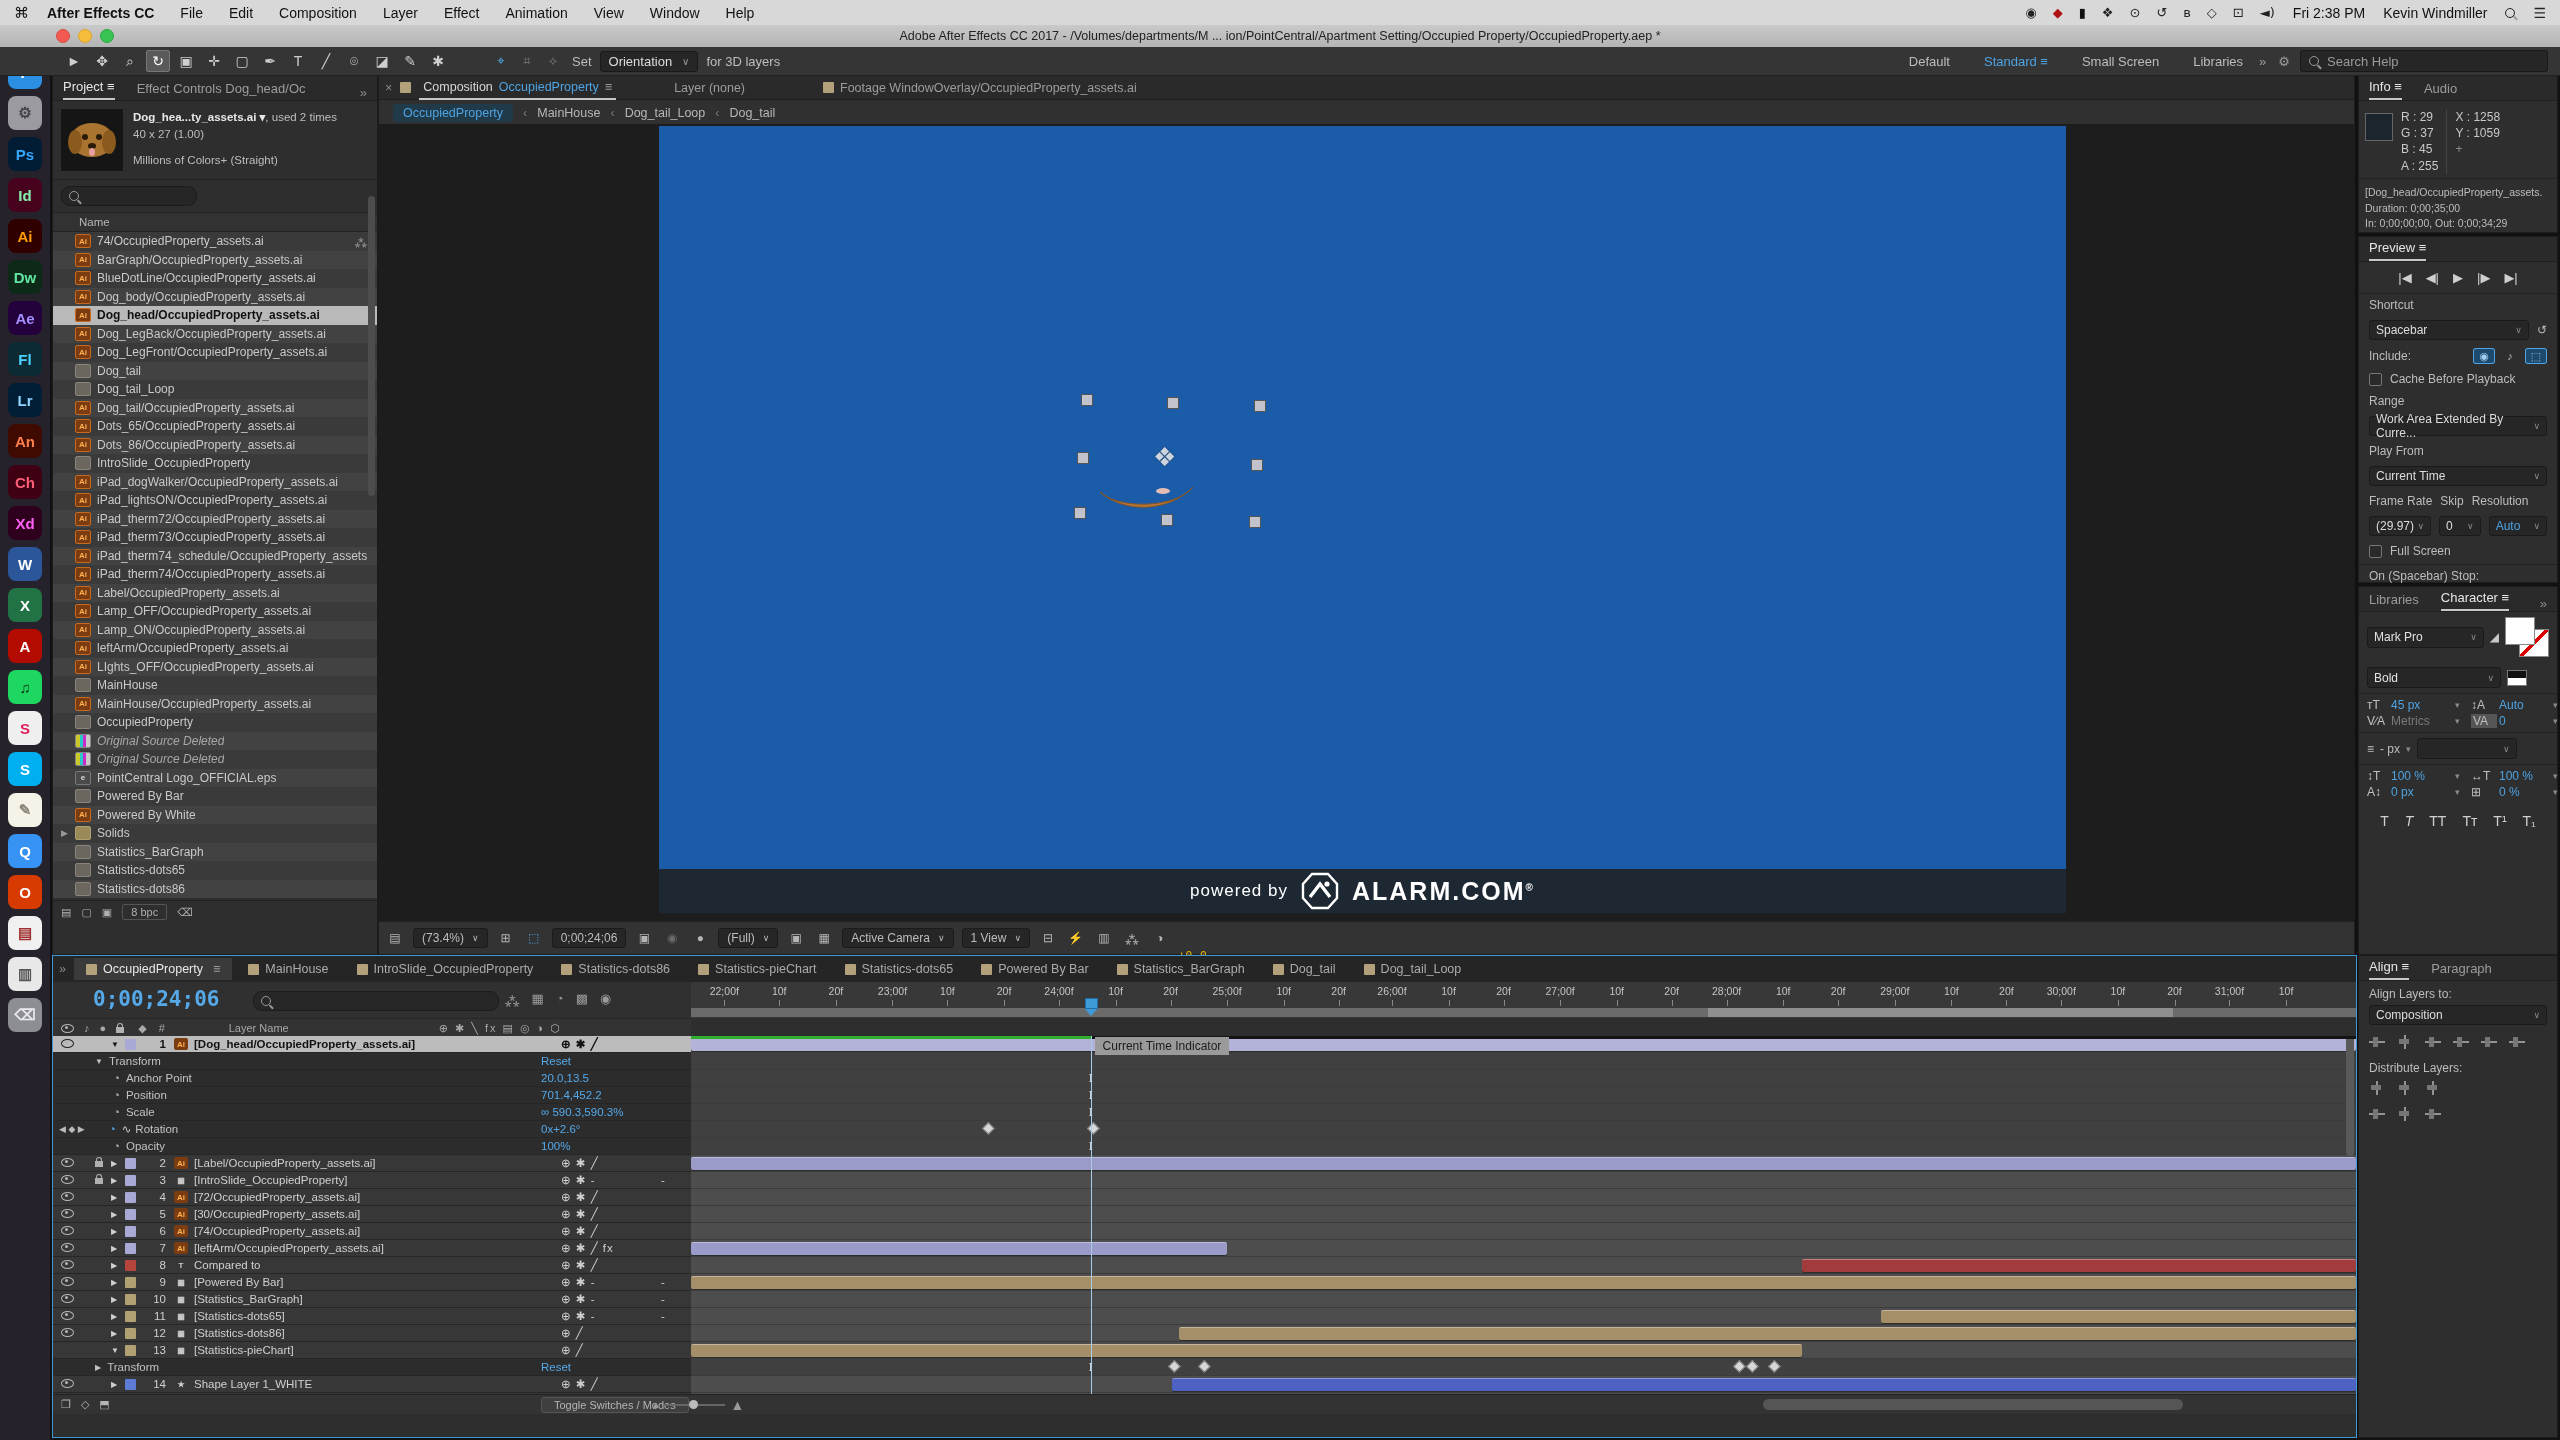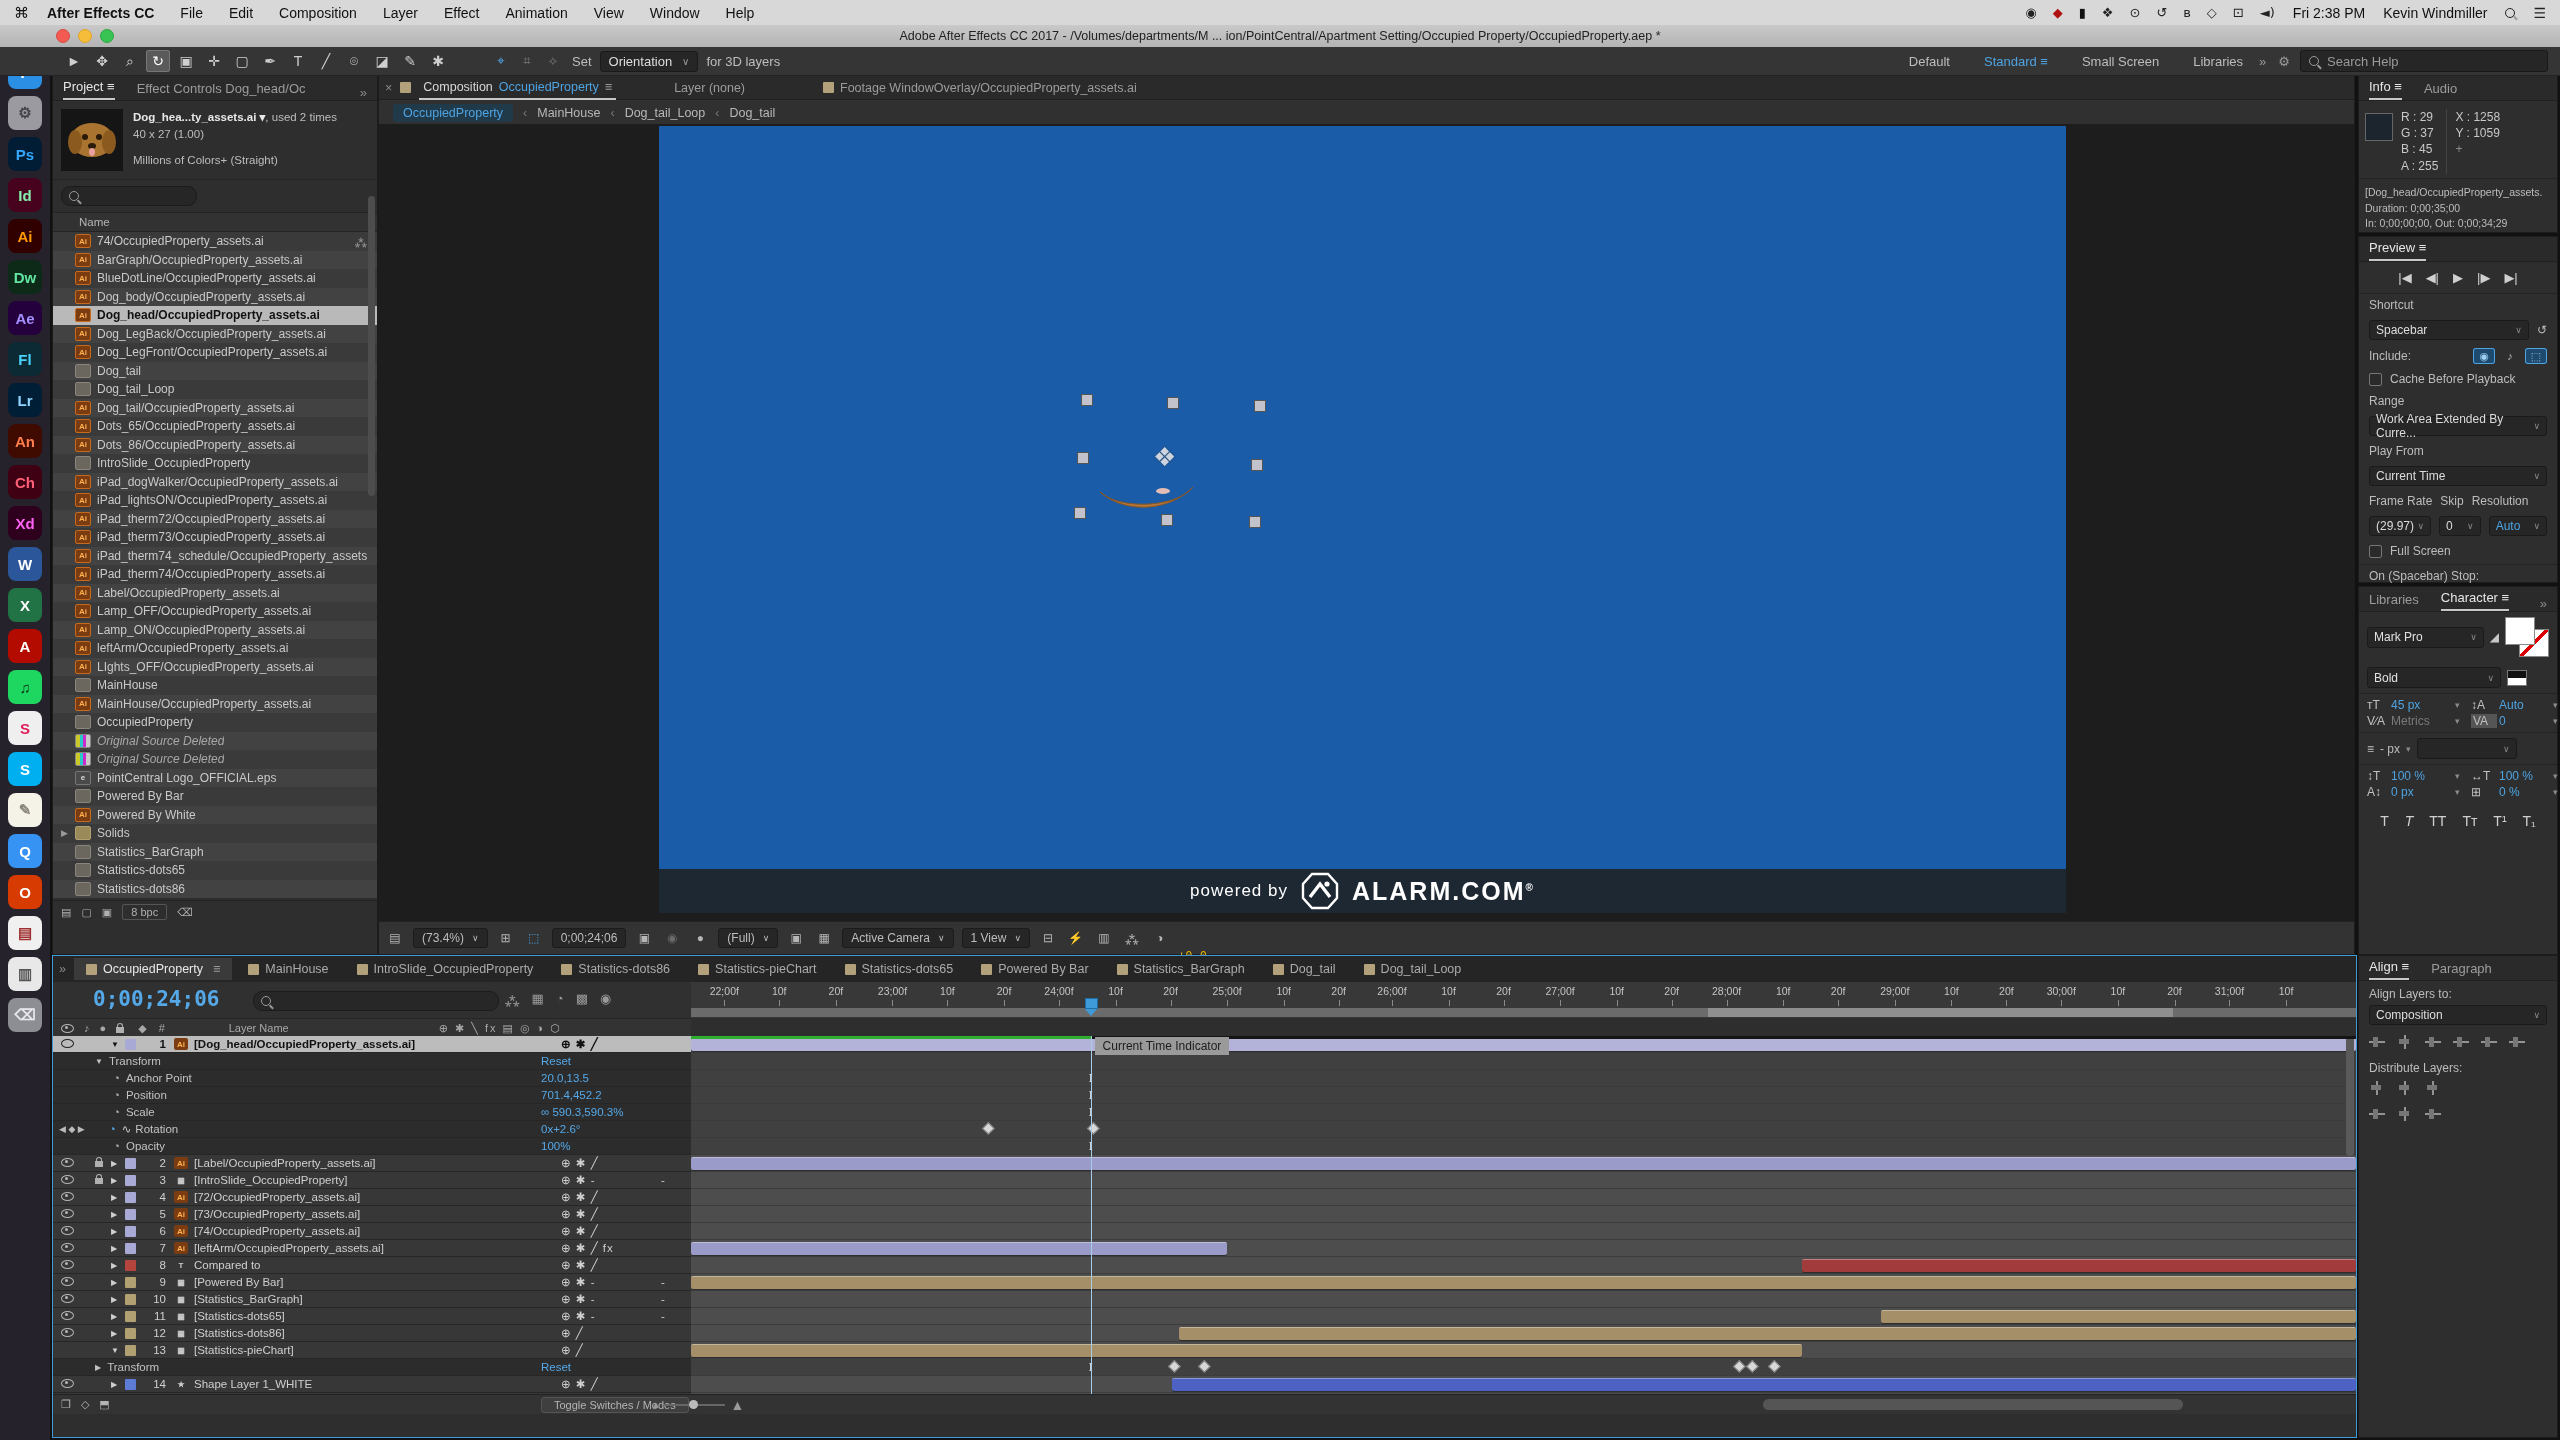--- a/index.html
+++ b/index.html
@@ -983,21 +983,21 @@
         <span class="cell" style="width: 30px;"></span>
       </div>
       <div class="lrow layer" style="top: 170px;">
         <span class="cell" style="width: 18px; margin-left: 8px;"><span class="eye"></span></span>
         <span class="cell" style="width: 16px;"></span>
         <span class="cell" style="width: 16px;"></span>
         <span class="cell" style="width: 14px; font-size: 8px;">▶</span>
         <span class="lbl-sq" style="background: rgb(169, 169, 214);"></span>
         <span class="cell" style="width: 22px; margin-left: 8px; text-align: right;">5</span>
         <span class="sw-ic" style="margin-left: 8px; background: rgb(122, 60, 16); color: rgb(255, 176, 80);">Ai</span>
-        <span class="cell" style="width: 300px; margin-left: 6px; white-space: nowrap; overflow: hidden;">[73/OccupiedProperty_assets.ai]</span>
+        <span class="cell" style="width: 300px; margin-left: 6px; white-space: nowrap; overflow: hidden;">[30/OccupiedProperty_assets.ai]</span>
         <span class="cell" style="width: 100px; margin-left: auto; letter-spacing: 1px;">⊕ ✱ ╱</span>
         <span class="cell" style="width: 30px;"></span>
       </div>
       <div class="lrow layer" style="top: 187px;">
         <span class="cell" style="width: 18px; margin-left: 8px;"><span class="eye"></span></span>
         <span class="cell" style="width: 16px;"></span>
         <span class="cell" style="width: 16px;"></span>
         <span class="cell" style="width: 14px; font-size: 8px;">▶</span>
         <span class="lbl-sq" style="background: rgb(169, 169, 214);"></span>
         <span class="cell" style="width: 22px; margin-left: 8px; text-align: right;">6</span>

